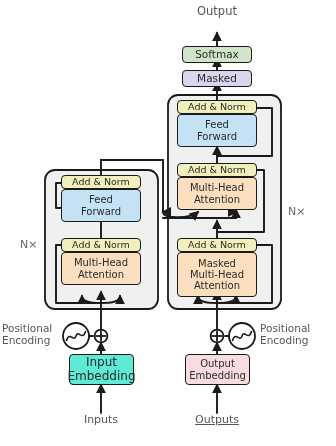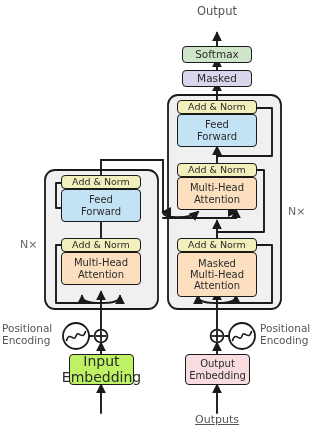--- a/index.html
+++ b/index.html
@@ -180,26 +180,29 @@
 
   <div class="lbl" style="left:2px;top:322px;width:60px;font-size:10.5px;text-align:left;">
     <div>Positional</div>
     <div>Encoding</div>
   </div>
   <div class="lbl" style="left:260px;top:322px;width:72px;font-size:10.5px;text-align:left;">
     <div>Positional</div>
     <div>Encoding</div>
   </div>
 
-  <div class="blk" style="left:69px;top:354px;width:65px;height:31px;background:#bef264;font-size:14px;flex-direction:column;">
+  <div class="blk" style="left:69px;top:354px;width:65px;height:31px;background:#5eead4;font-size:12px;flex-direction:column;">
     <span>Input</span>
     <span>Embedding</span>
   </div>
   <div class="blk" style="left:185px;top:354px;width:65px;height:31px;background:#f8dcdf;font-size:10px;flex-direction:column;">
     <span>Output</span>
     <span>Embedding</span>
   </div>
 
+  <div class="lbl" style="left:61px;top:414px;width:80px;font-size:11px;">
+    <span>Inputs</span>
+  </div>
   <div class="lbl" style="left:167px;top:414px;width:100px;font-size:11px;text-decoration:underline;">
     <div>Outputs</div>
   </div>
 
 </div>
 
 </body></html>

